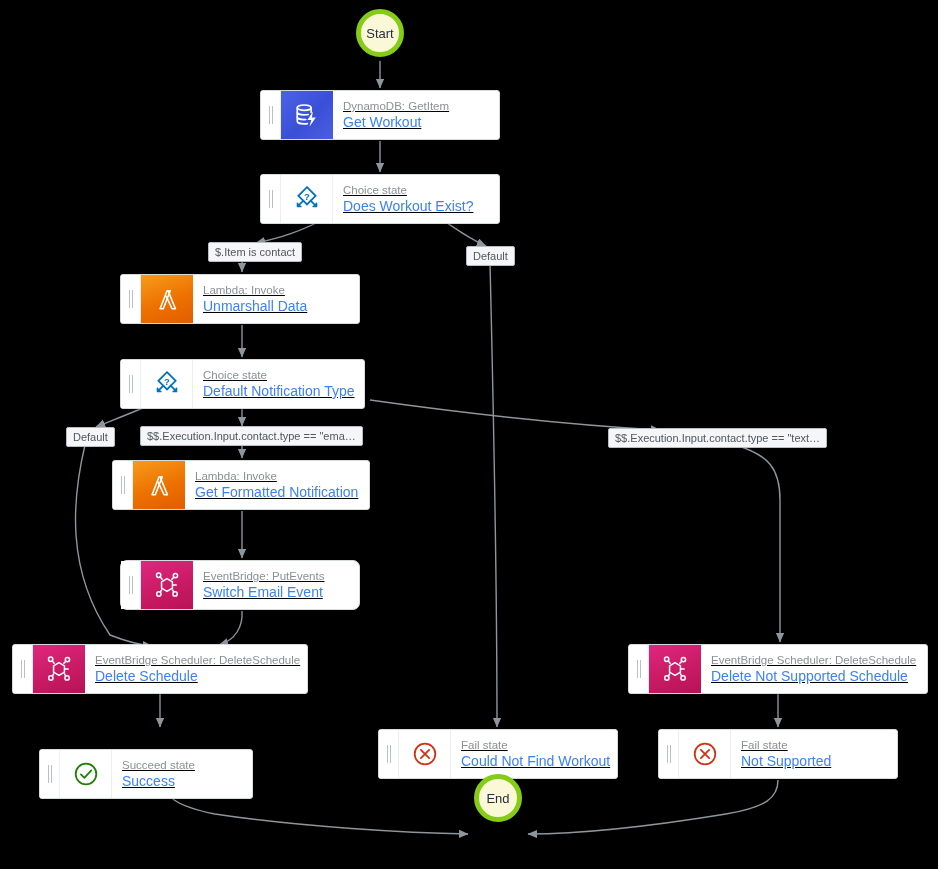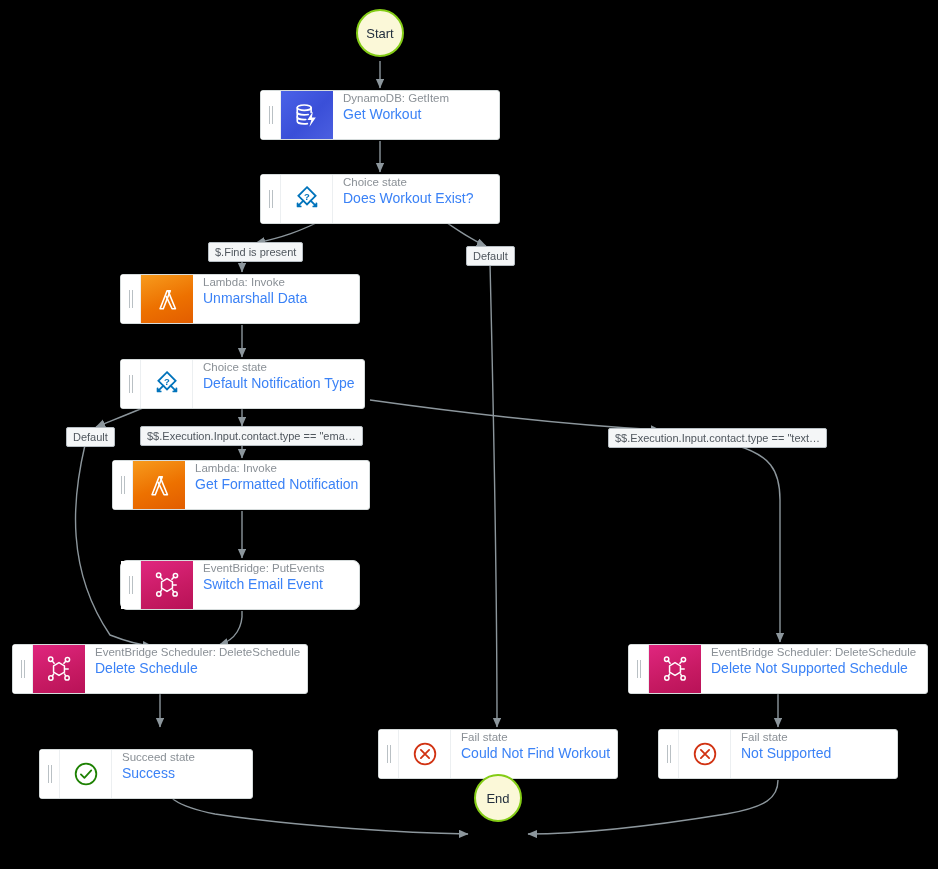--- a/index.html
+++ b/index.html
@@ -18,21 +18,21 @@
   #edges {
     position: absolute; top: 0; left: 0;
     width: 938px; height: 869px;
     pointer-events: none;
   }
 
   
   .terminal {
     position: absolute;
     background: #fbf8d8;
-    border: 2px solid #84cc16;
+    border: 5px solid #84cc16;
     border-radius: 50%;
     display: flex;
     align-items: center;
     justify-content: center;
     font-size: 13px;
     color: #232f3e;
     z-index: 5;
   }
 
   
@@ -71,22 +71,24 @@
     overflow: hidden;
   }
   .iconbox.plain { background: #ffffff; border-right: 1px solid #eceff1; }
   .iconbox.dynamo { background: linear-gradient(135deg,#4a62e8 0%,#3a4fd8 55%,#4b5fe0 100%); }
   .iconbox.lambda { background: linear-gradient(160deg,#f79b1d 0%,#ed7100 55%,#e25d00 100%); }
   .iconbox.eventbridge { background: linear-gradient(160deg,#e0267f 0%,#c71a63 60%,#b81257 100%); }
   .labels {
     flex: 1 1 auto;
     display: flex;
     flex-direction: column;
+    justify-content: center;
     padding: 0 10px;
     min-width: 0;
+    text-decoration: underline;
   }
   .sub {
     font-size: 11.5px;
     color: #8a9096;
     line-height: 14px;
     white-space: nowrap;
   }
   .title {
     font-size: 14px;
     color: #3b82f6;
@@ -391,21 +393,21 @@
         <circle cx="16" cy="16" r="11" fill="none" stroke="#d13212" stroke-width="1.9"></circle>
         <path d="M11.6,11.6 L20.4,20.4 M20.4,11.6 L11.6,20.4" fill="none" stroke="#d13212" stroke-width="1.9" stroke-linecap="round"></path>
       </svg>
     </div>
     <div class="labels">
       <div class="sub">Fail state</div>
       <div class="title">Not Supported</div>
     </div>
   </div>
 
-  <div class="edgelabel" style="left:208px; top:242px;">$.Find is present</div>
+  <div class="edgelabel" style="left:208px; top:242px;">$.Item is contact</div>
 
   <div class="edgelabel" style="left:466px; top:246px;">Default</div>
 
   <div class="edgelabel" style="left:66px; top:427px;">Default</div>
 
   <div class="edgelabel" style="left:140px; top:426px;">$$.Execution.Input.contact.type == "ema…</div>
 
   <div class="edgelabel" style="left:608px; top:428px;">$$.Execution.Input.contact.type == "text…</div>
 
 </div>

